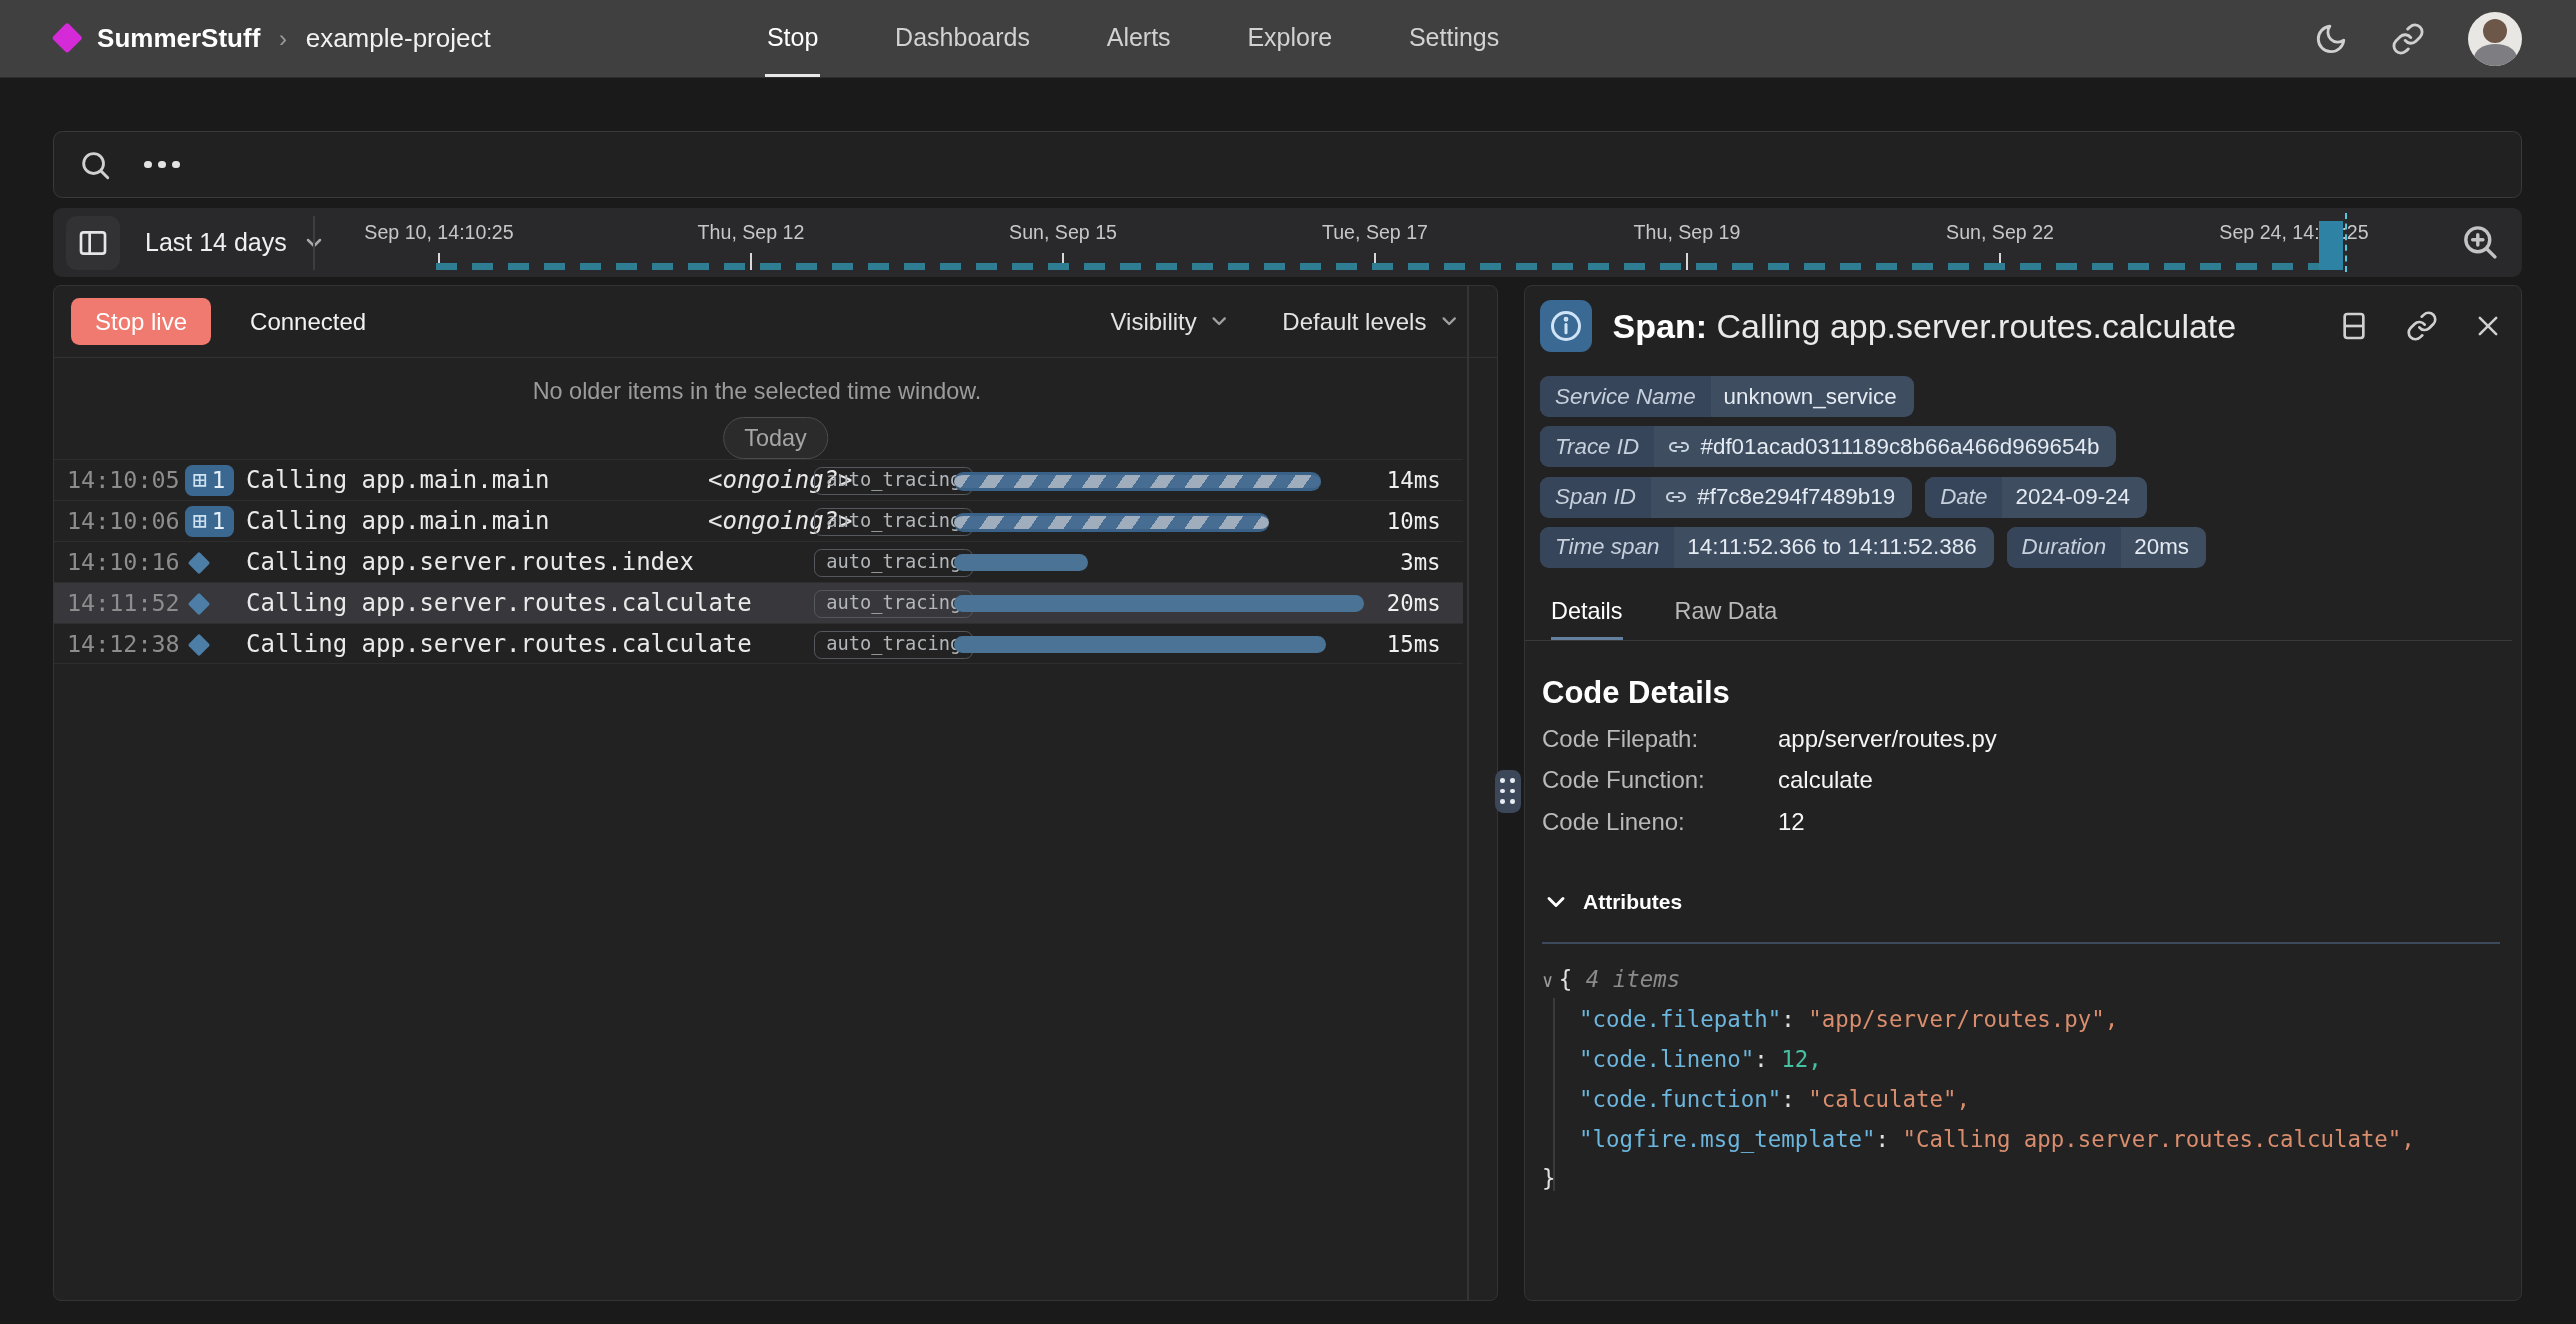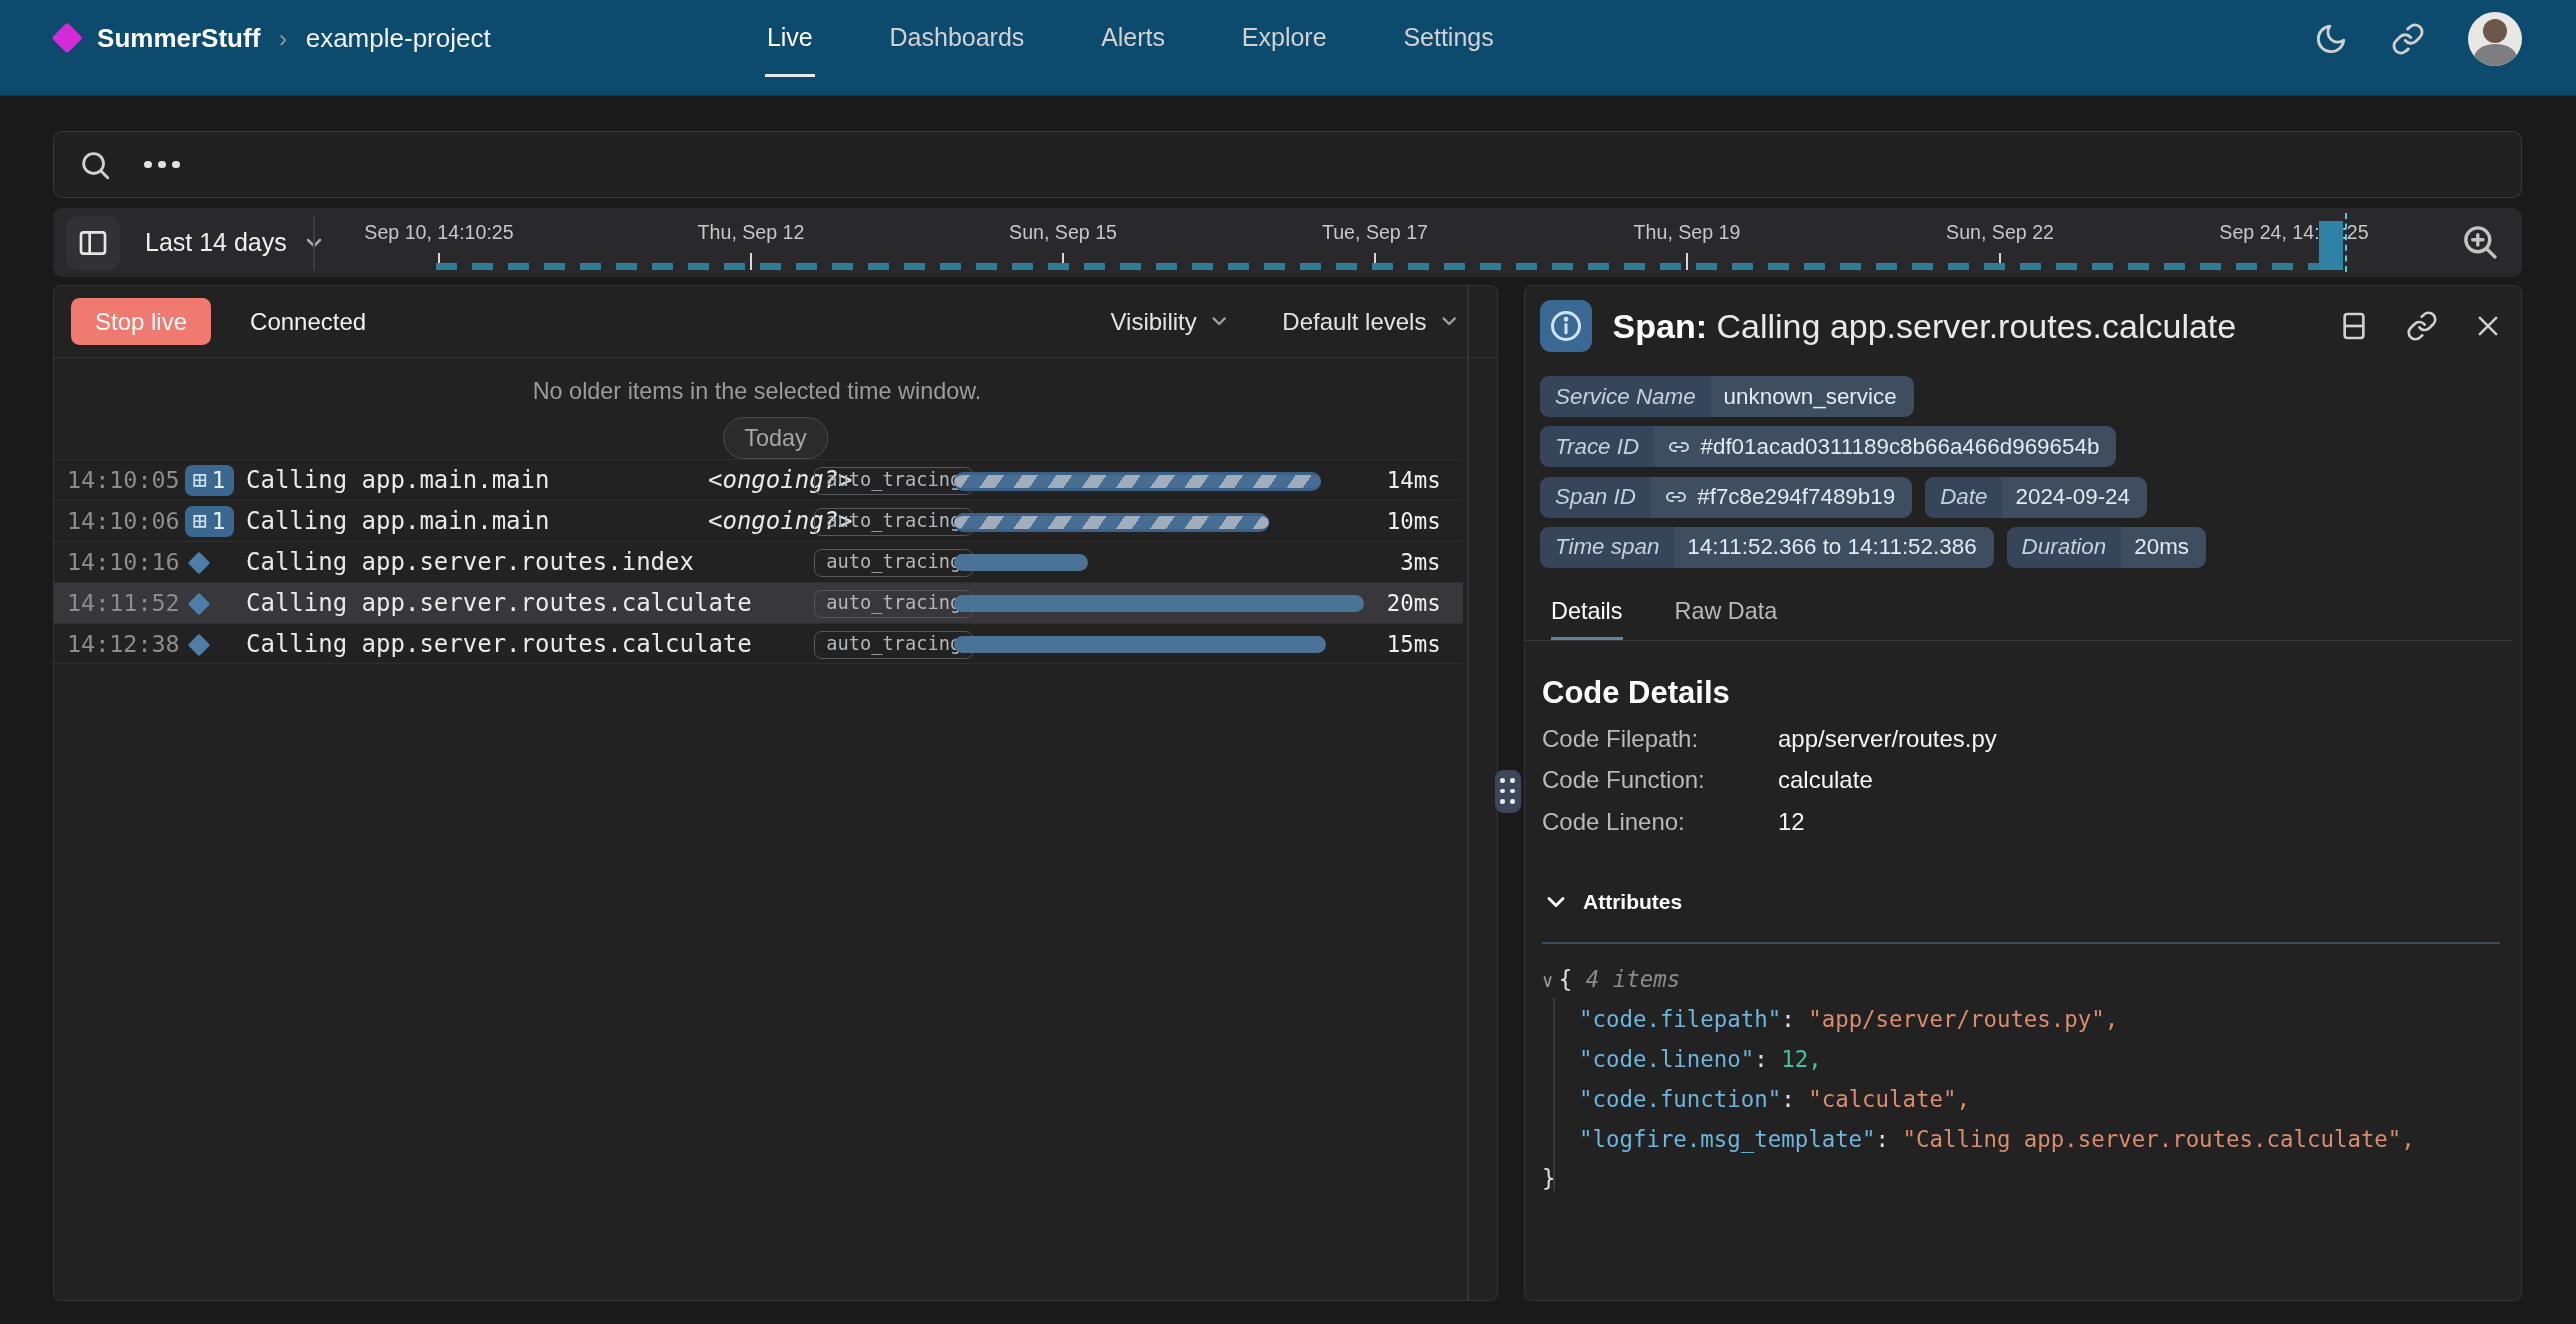--- a/index.html
+++ b/index.html
@@ -1,22 +1,22 @@
 <!DOCTYPE html>
 <html style="font-size:15px"><head>
 <meta charset="utf-8">
 <style>
   * { margin:0; padding:0; box-sizing:border-box; }
   html,body { width:2576px; height:1324px; background:#1a1a1b; overflow:hidden;
     font-family:"Liberation Sans", sans-serif; color:#ececec; }
   .mono { font-family:"DejaVu Sans Mono", monospace; }
 
   
-  .navbar { position:absolute; left:0; top:0; width:2576px; height:96px;
-    background:#0c4a6e; border-bottom:1.9px solid #2e2e2f; }
+  .navbar { position:absolute; left:0; top:0; width:2576px; height:78px;
+    background:#404040; border-bottom:1.9px solid #2e2e2f; }
   .brand { position:absolute; left:56px; top:0; height:77px; display:flex; align-items:center; gap:18.7px; }
   .logo-diamond { width:22.4px; height:22.4px; background:#d42ad8; transform:rotate(45deg); border-radius:2.8px; }
   .brand-name { font-size:26px; font-weight:600; color:#fff; }
   .brand-sep { font-size:24px; color:#9a9a9a; }
   .brand-project { font-size:26px; color:#f2f2f2; }
   .nav-tabs { position:absolute; left:765px; top:0; height:77px; display:flex; gap:73px; }
   .nav-tab { display:flex; align-items:center; height:100%; font-size:25px; color:#d2d2d2;
     border-bottom:3.7px solid transparent; padding:0 1.9px; cursor:pointer; }
   .nav-tab.active { color:#ffffff; border-bottom-color:#e8e8e8; }
   .nav-right { position:absolute; right:54px; top:0; height:77px; display:flex; align-items:center; gap:43px; }
@@ -151,21 +151,21 @@
 <body>
 
 <div class="navbar">
   <div class="brand">
     <span class="logo-diamond"></span>
     <span class="brand-name">SummerStuff</span>
     <span class="brand-sep">›</span>
     <span class="brand-project">example-project</span>
   </div>
   <div class="nav-tabs">
-    <div class="nav-tab active">Live</div>
+    <div class="nav-tab active">Stop</div>
     <div class="nav-tab">Dashboards</div>
     <div class="nav-tab">Alerts</div>
     <div class="nav-tab">Explore</div>
     <div class="nav-tab">Settings</div>
   </div>
   <div class="nav-right">
     <span class="icon-btn">
       <svg width="34" height="34" viewBox="0 0 24 24" fill="none" stroke="currentColor" stroke-width="2" stroke-linecap="round" stroke-linejoin="round">
           <path d="M21 12.8A9 9 0 1 1 11.2 3 7 7 0 0 0 21 12.8z"></path>
         </svg>

